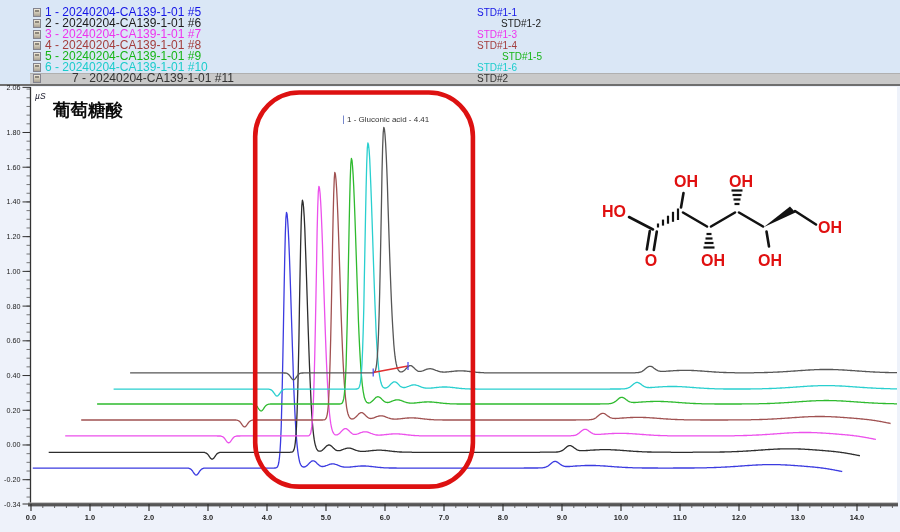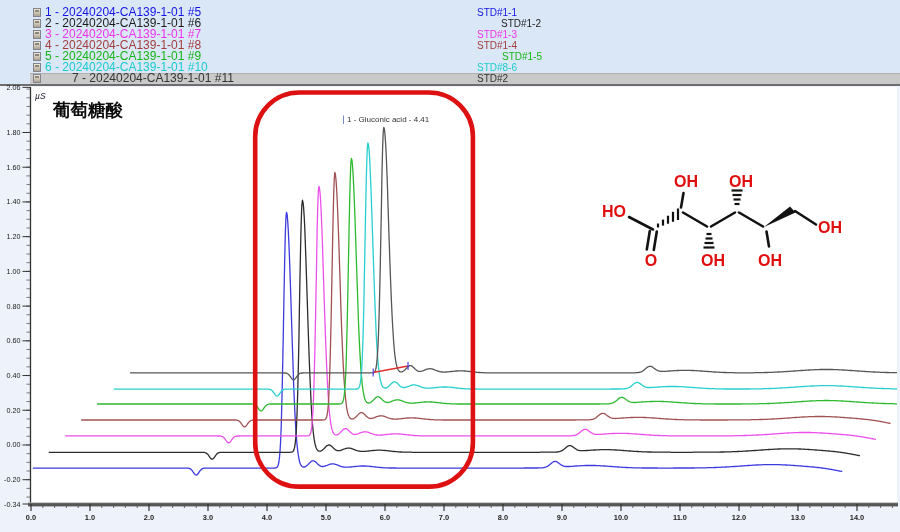--- a/index.html
+++ b/index.html
@@ -63,21 +63,21 @@
           <i></i>
         </span>
         <span class="lbl" style="color: rgb(23, 181, 23);">5 - 20240204-CA139-1-01 #9</span>
         <span class="std" style="color: rgb(23, 181, 23); padding-left: 25px;">STD#1-5</span>
       </div>
       <div class="lrow" style="top: 62px;">
         <span class="ic">
           <i></i>
         </span>
         <span class="lbl" style="color: rgb(27, 204, 204);">6 - 20240204-CA139-1-01 #10</span>
-        <span class="std" style="color: rgb(27, 204, 204);">STD#8-6</span>
+        <span class="std" style="color: rgb(27, 204, 204);">STD#1-6</span>
       </div>
       <div class="lrow hl" style="top: 73px;">
         <span class="ic">
           <i></i>
         </span>
         <span class="lbl" style="color: rgb(51, 51, 51); margin-left: 27px;">7 - 20240204-CA139-1-01 #11</span>
         <span class="std" style="color: rgb(51, 51, 51);">STD#2</span>
       </div>
     </div>
 

